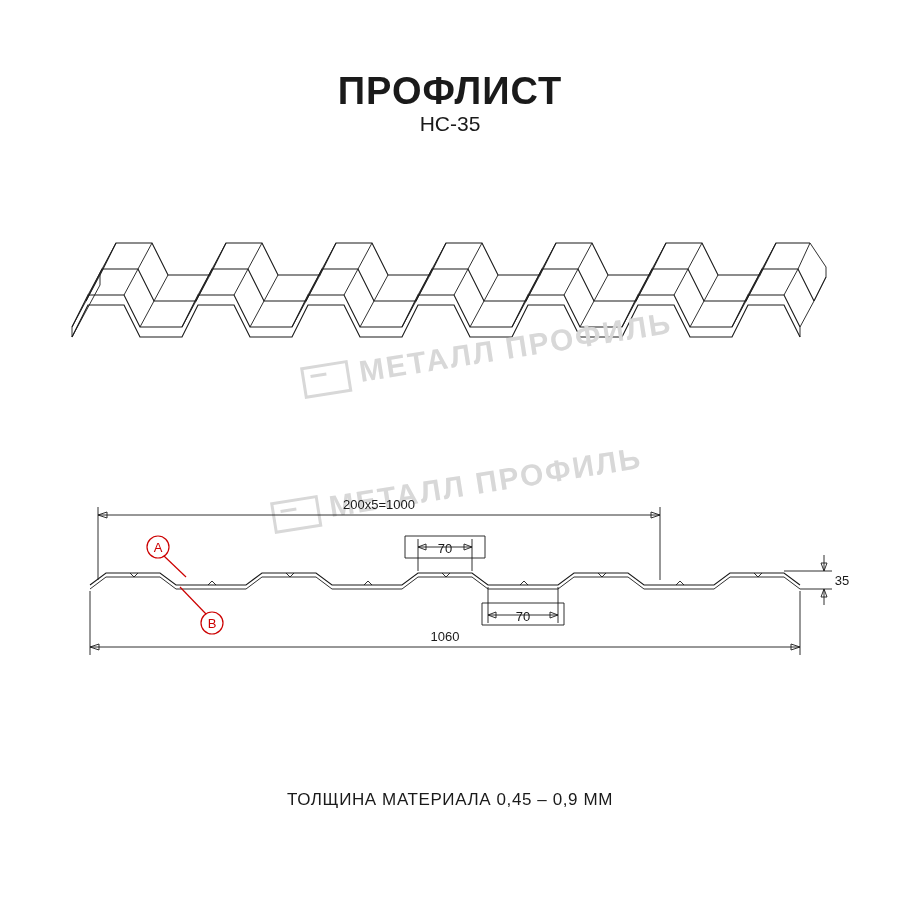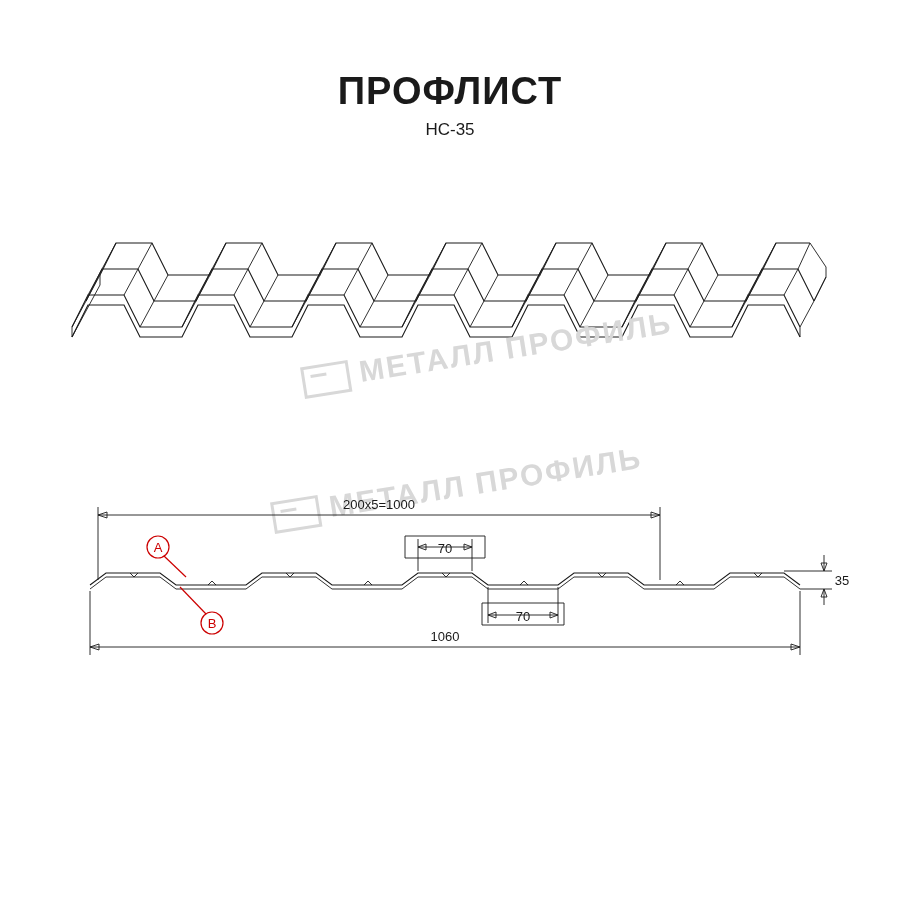--- a/index.html
+++ b/index.html
@@ -28,22 +28,22 @@
     text-align: center;
   }
   .title {
     font-size: 38px;
     font-weight: bold;
     letter-spacing: 1px;
     color: #1a1a1a;
     line-height: 1.05;
   }
   .subtitle {
-    margin-top: 8px;
-    font-size: 17px;
+    margin-top: 0;
+    font-size: 21px;
     color: #1a1a1a;
   }
   .iso-wrap {
     position: absolute;
     top: 215px;
     left: 60px;
     width: 790px;
     height: 200px;
   }
   .draw-wrap {
@@ -215,14 +215,15 @@
 
       <g>
         <circle class="cal" cx="152" cy="168" r="11"></circle>
         <text class="cal-txt" x="152" y="173" text-anchor="middle">B</text>
         <path class="cal" d="M146,159 L120,132"></path>
       </g>
 
     </svg>
   </div>
 
+  <div class="footer">ТОЛЩИНА МАТЕРИАЛА 0,45 – 0,9 ММ</div>
 
 </div>
 
 </body></html>

